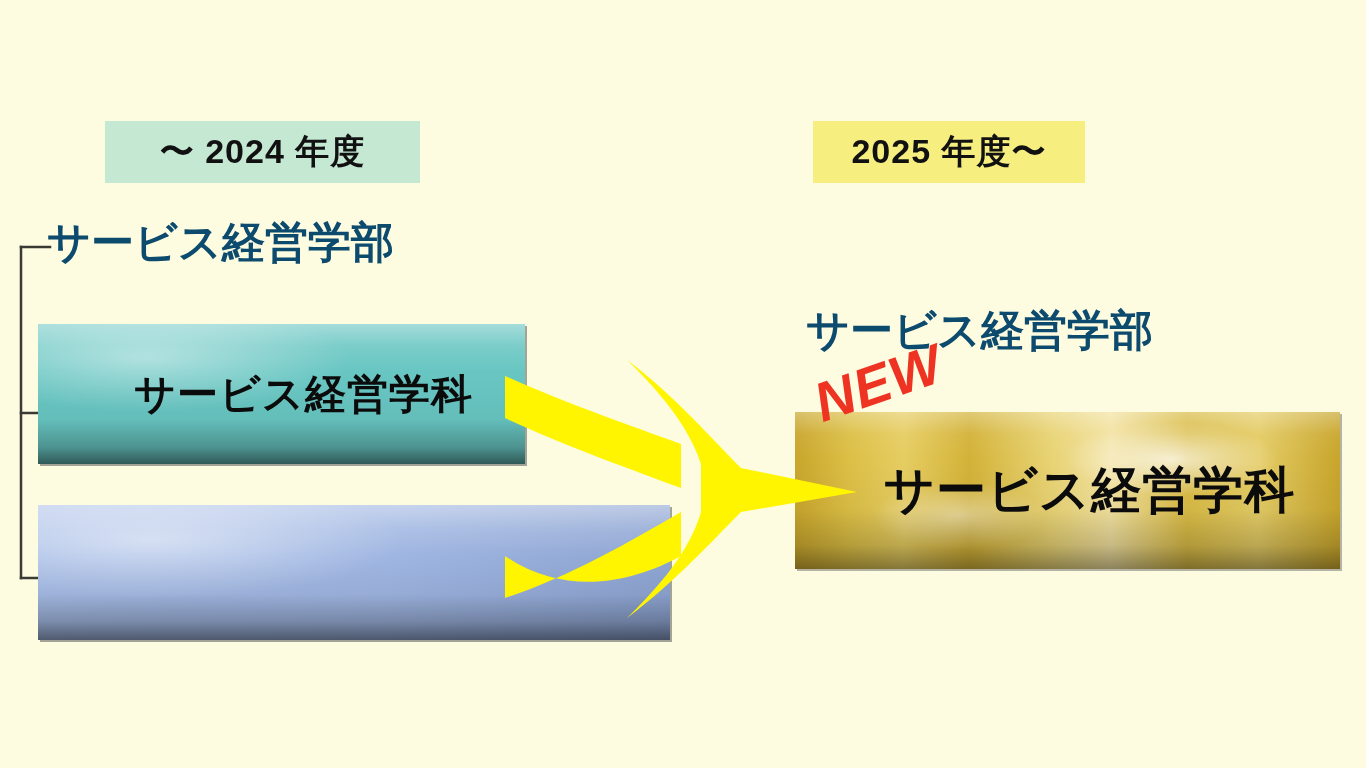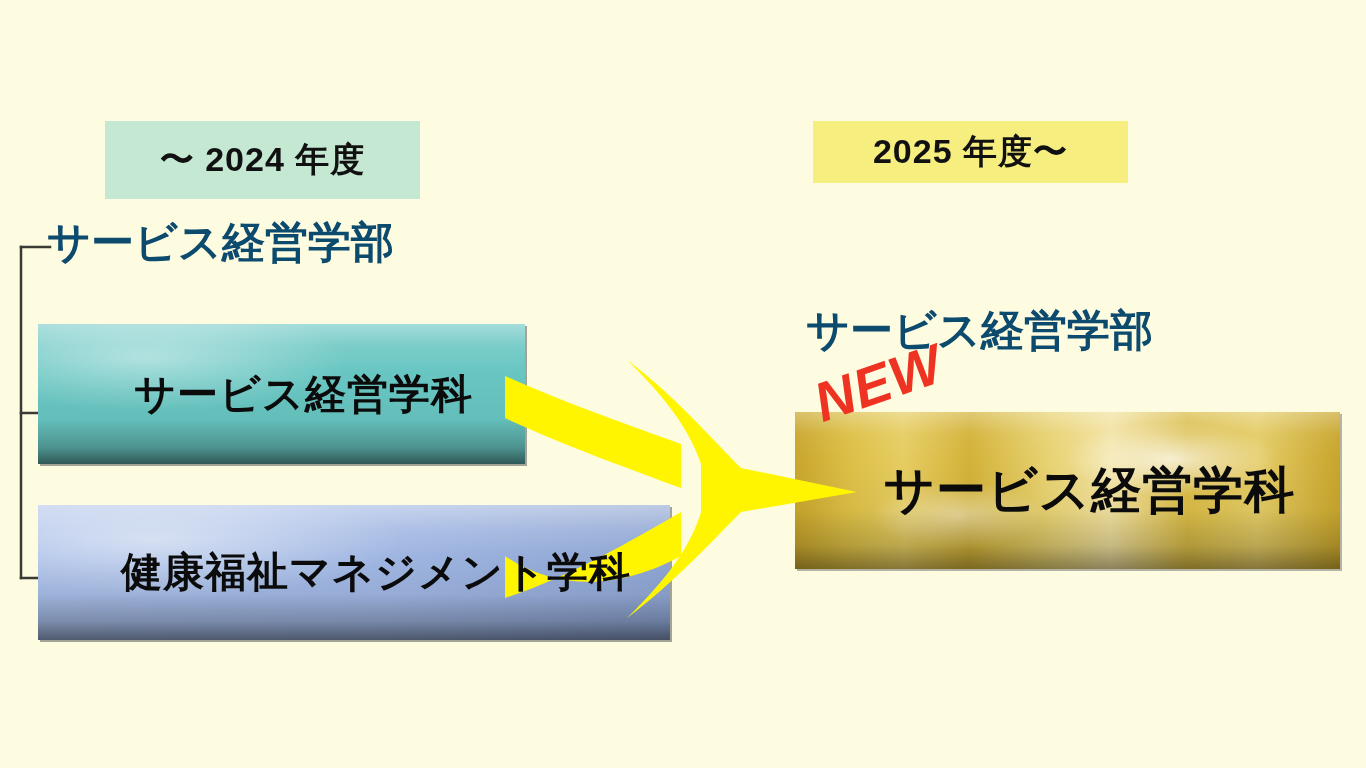--- a/index.html
+++ b/index.html
@@ -33,28 +33,28 @@
     font-weight: bold;
     font-size: 34px;
     color: #111111;
     letter-spacing: 1px;
     white-space: nowrap;
   }
   #period-old {
     left: 105px;
     top: 121px;
     width: 315px;
-    height: 78px;
+    height: 62px;
     background: #c5e8d3;
     text-align: center;
   }
   #period-new {
     left: 813px;
     top: 121px;
-    width: 315px;
+    width: 272px;
     height: 62px;
     background: #f7ee80;
   }
 
   
   #bracket {
     position: absolute;
     left: 0px;
     top: 225px;
     width: 70px;
@@ -212,21 +212,20 @@
     </g>
   </svg>
 
   <div class="dept-box" id="dept-service-old">
     <span class="tex"></span>
     <span class="dept-label">サービス経営学科</span>
   </div>
 
   <div class="dept-box" id="dept-health-old">
     <span class="tex"></span>
-    <span class="dept-label">健康福祉マネジメント学科</span>
   </div>
 
   <svg id="merge-arrow" viewBox="0 0 360 260">
 
     <path d="M 0,16 L 0,58
              C 60,86 128,110 176,128
              L 176,84
              C 126,66 58,42 0,16 Z" fill="#FFF500"></path>
 
     <path d="M 0,196 L 0,238

